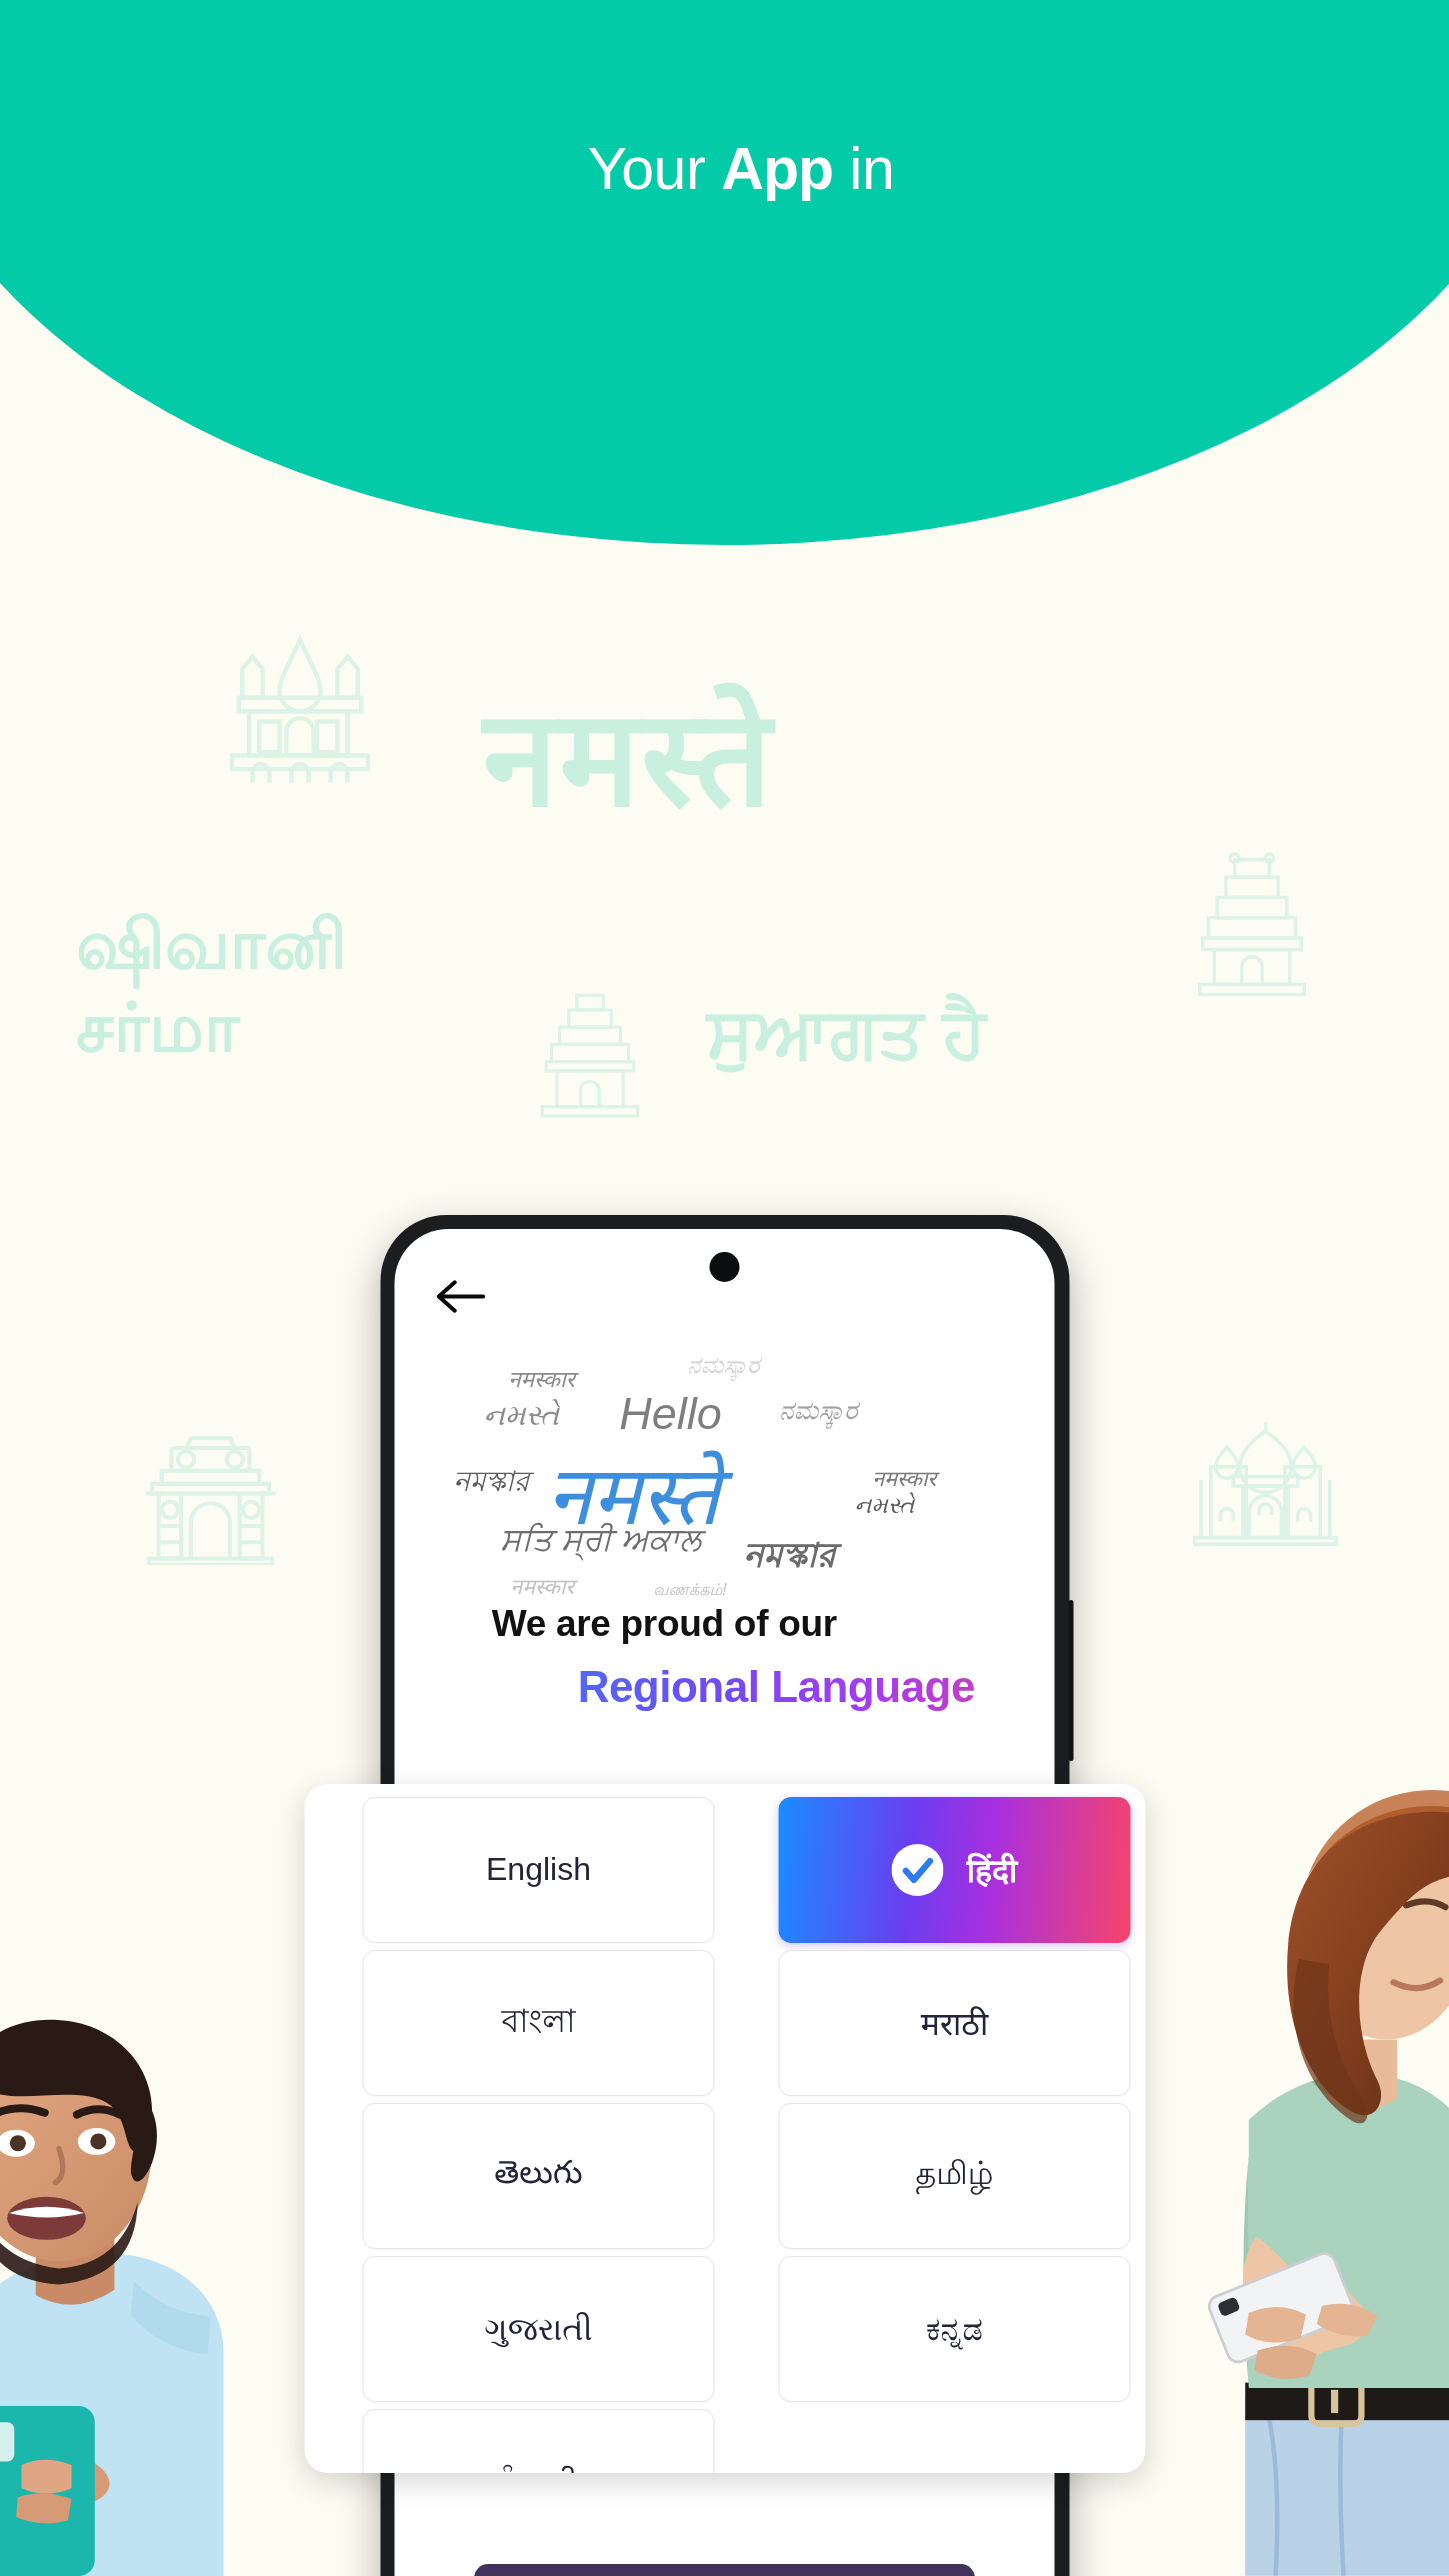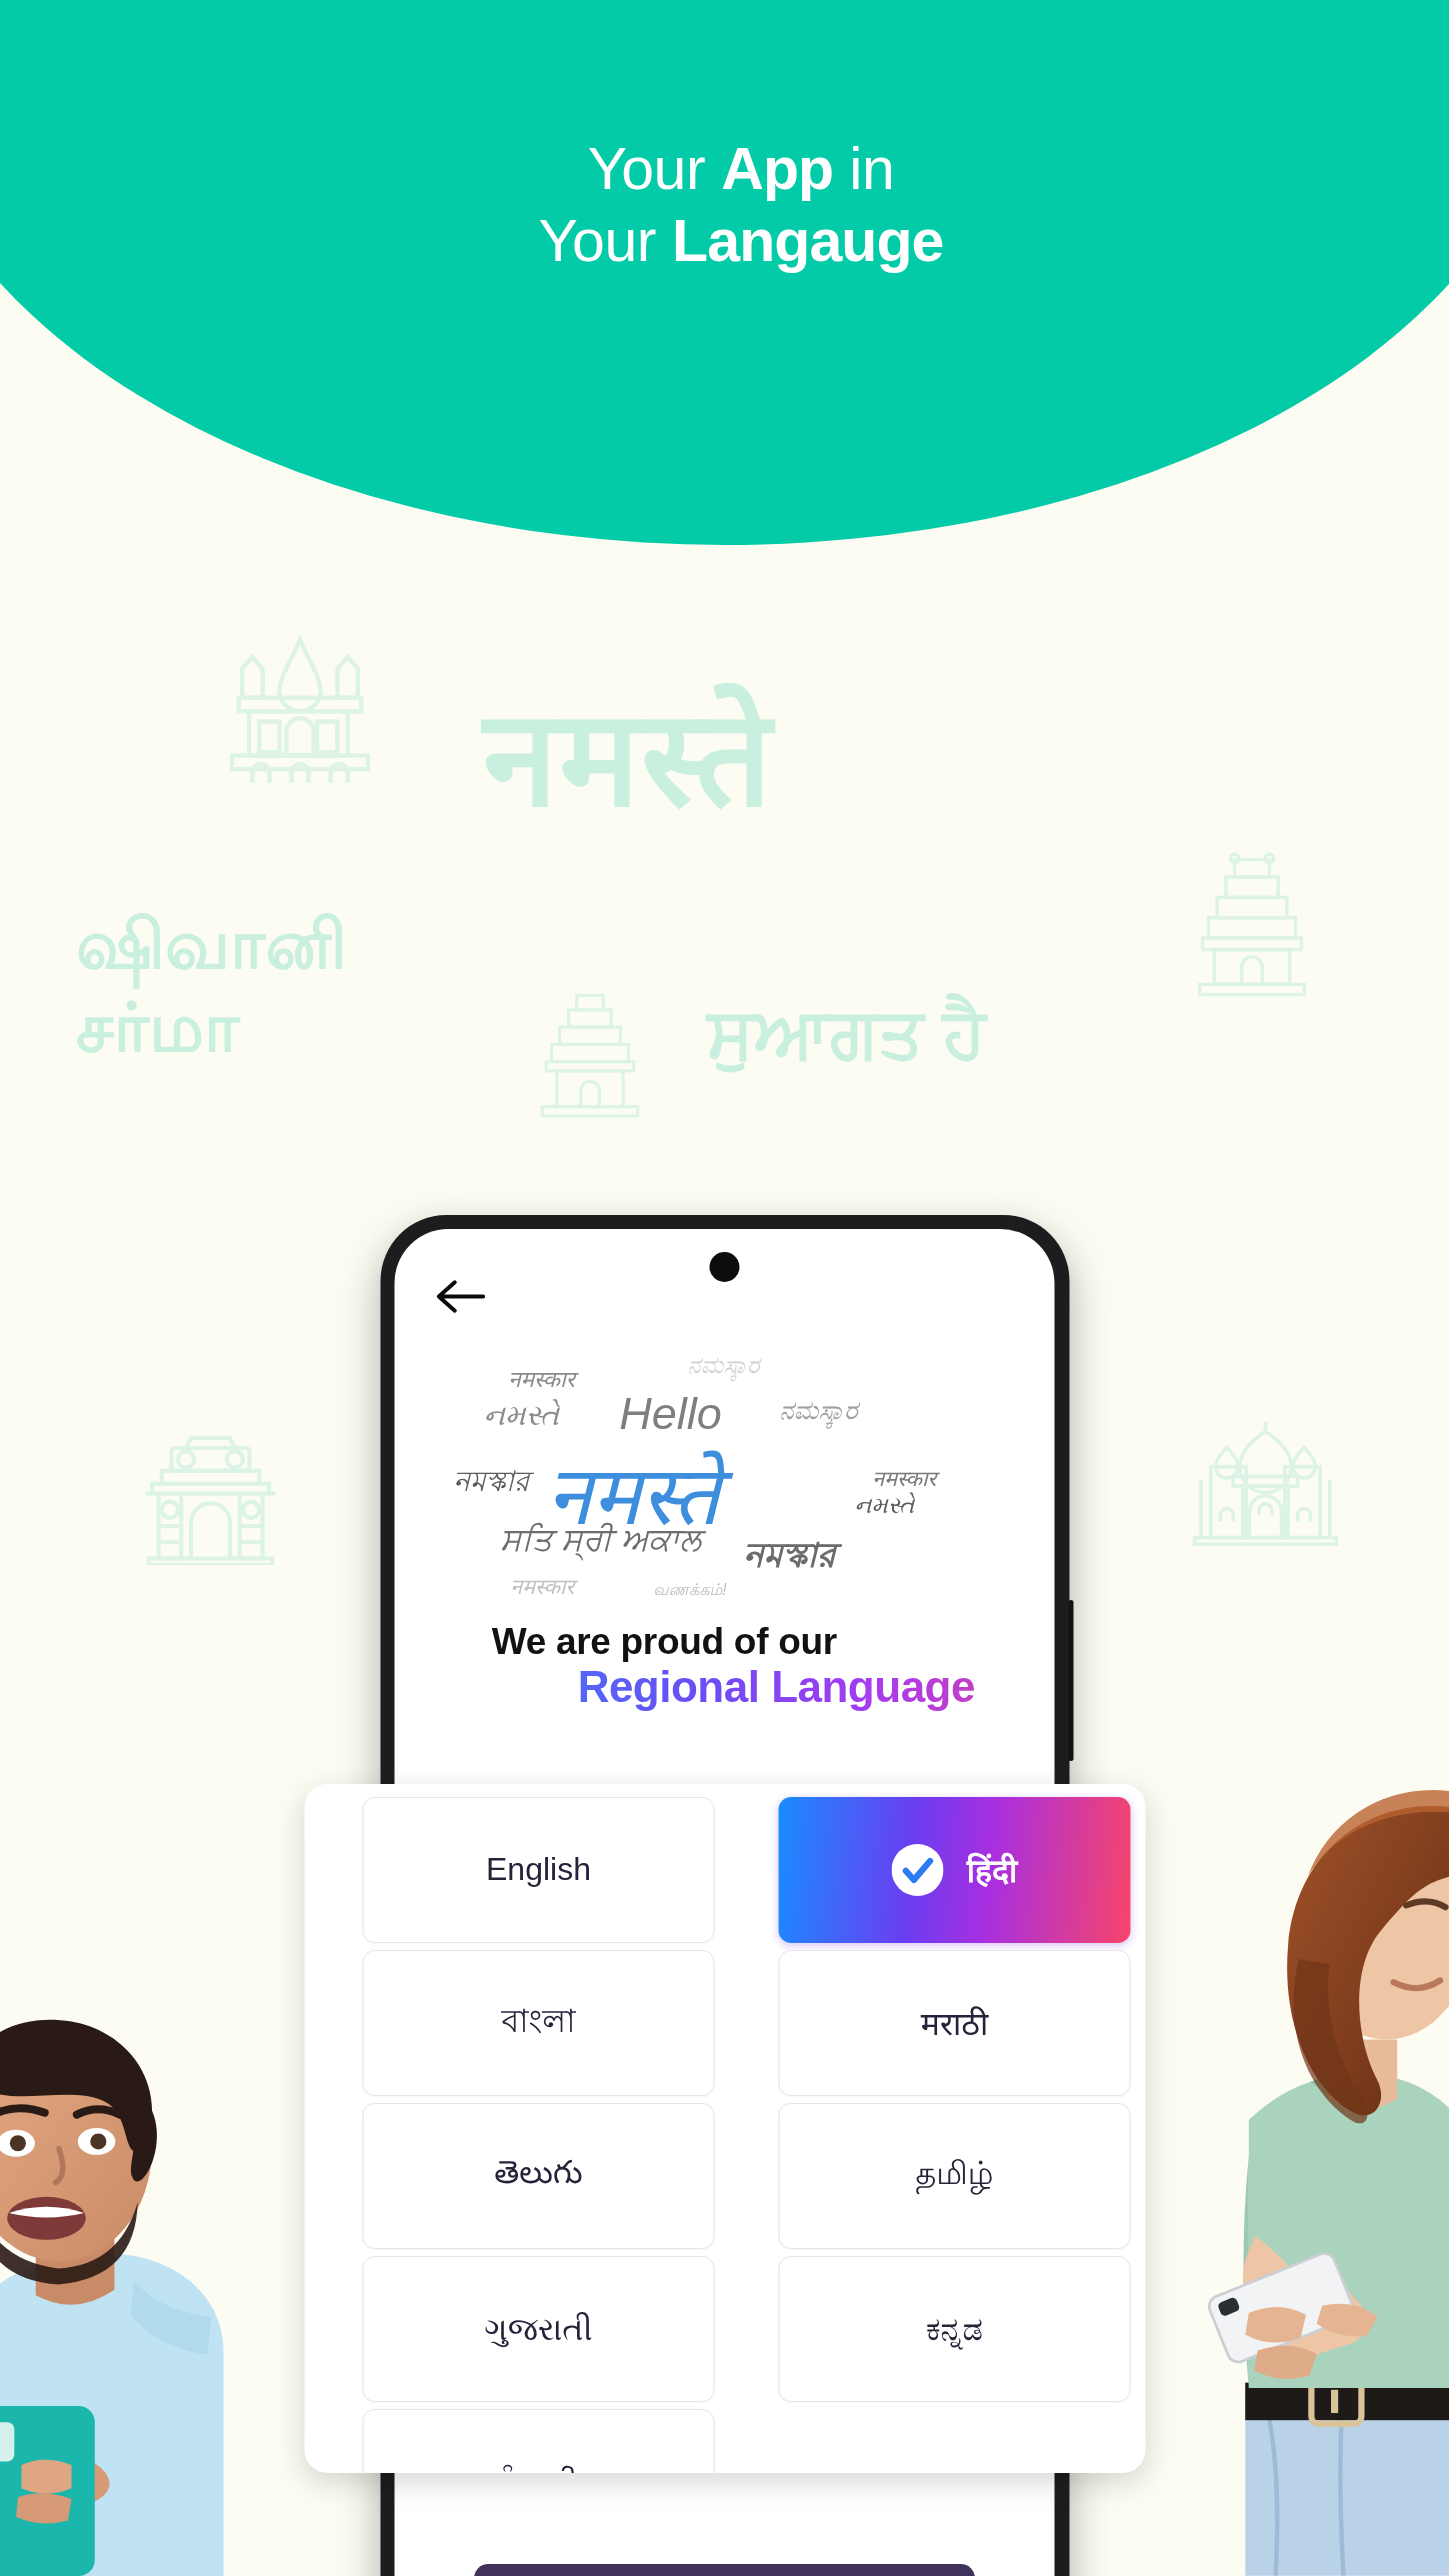--- a/index.html
+++ b/index.html
@@ -69,21 +69,21 @@
     position:absolute; left:39px; top:47px; width:55px; height:41px; z-index:3;
   }
 
   
   .wordcloud{
     position:absolute; left:0; top:118px; width:660px; height:242px;font-style:italic;
   }
   .wc{ position:absolute; white-space:nowrap; font-weight:400; }
 
   .proud{
-    position:absolute; left:0; top:392px; width:540px; text-align:center;
+    position:absolute; left:0; top:374px; width:540px; text-align:center;
     font-size:37px; font-weight:700; color:#121212; letter-spacing:-0.3px;
   }
   .regional{
     position:absolute; left:0; top:433px; width:764px; text-align:center;
     font-size:44px; font-weight:800; letter-spacing:-0.5px;
     background:linear-gradient(90deg,#2D8BFB 0%,#6F4BF5 42%,#A63BF0 62%,#F0467E 100%);
     -webkit-background-clip:text; background-clip:text; color:transparent;
   }
 
   
@@ -288,23 +288,20 @@
     <path d="M96 606 q34-14 64 2 l-6 26 q-34 12-62-4z" fill="#E5B492"></path>
     <path d="M106 648 q36-12 66 4 l-8 24 q-34 10-62-6z" fill="#DFAC89"></path>
     <path d="M178 598 q36-8 62 12 l-12 22 q-34 2-56-14z" fill="#E5B492"></path>
   </svg>
 </div>
 
 <div class="hero-blob"></div>
 <div class="hero-text">
   <div class="hero-line">
     <span>Your </span><b>App</b><span> in</span>
-  </div>
-  <div class="hero-line">
-    <span>Your </span><b>Langauge</b>
   </div>
 </div>
 
 <div class="phone">
   <div class="phone-side"></div>
   <div class="phone-screen">
     <div class="notch"></div>
 
     <svg class="back-arrow" viewBox="0 0 62 46">
       <path d="M56 23 H8 M24 7 L6 23 L24 39" stroke="#0A0A0A" stroke-width="4.5" fill="none" stroke-linecap="round" stroke-linejoin="round"></path>

